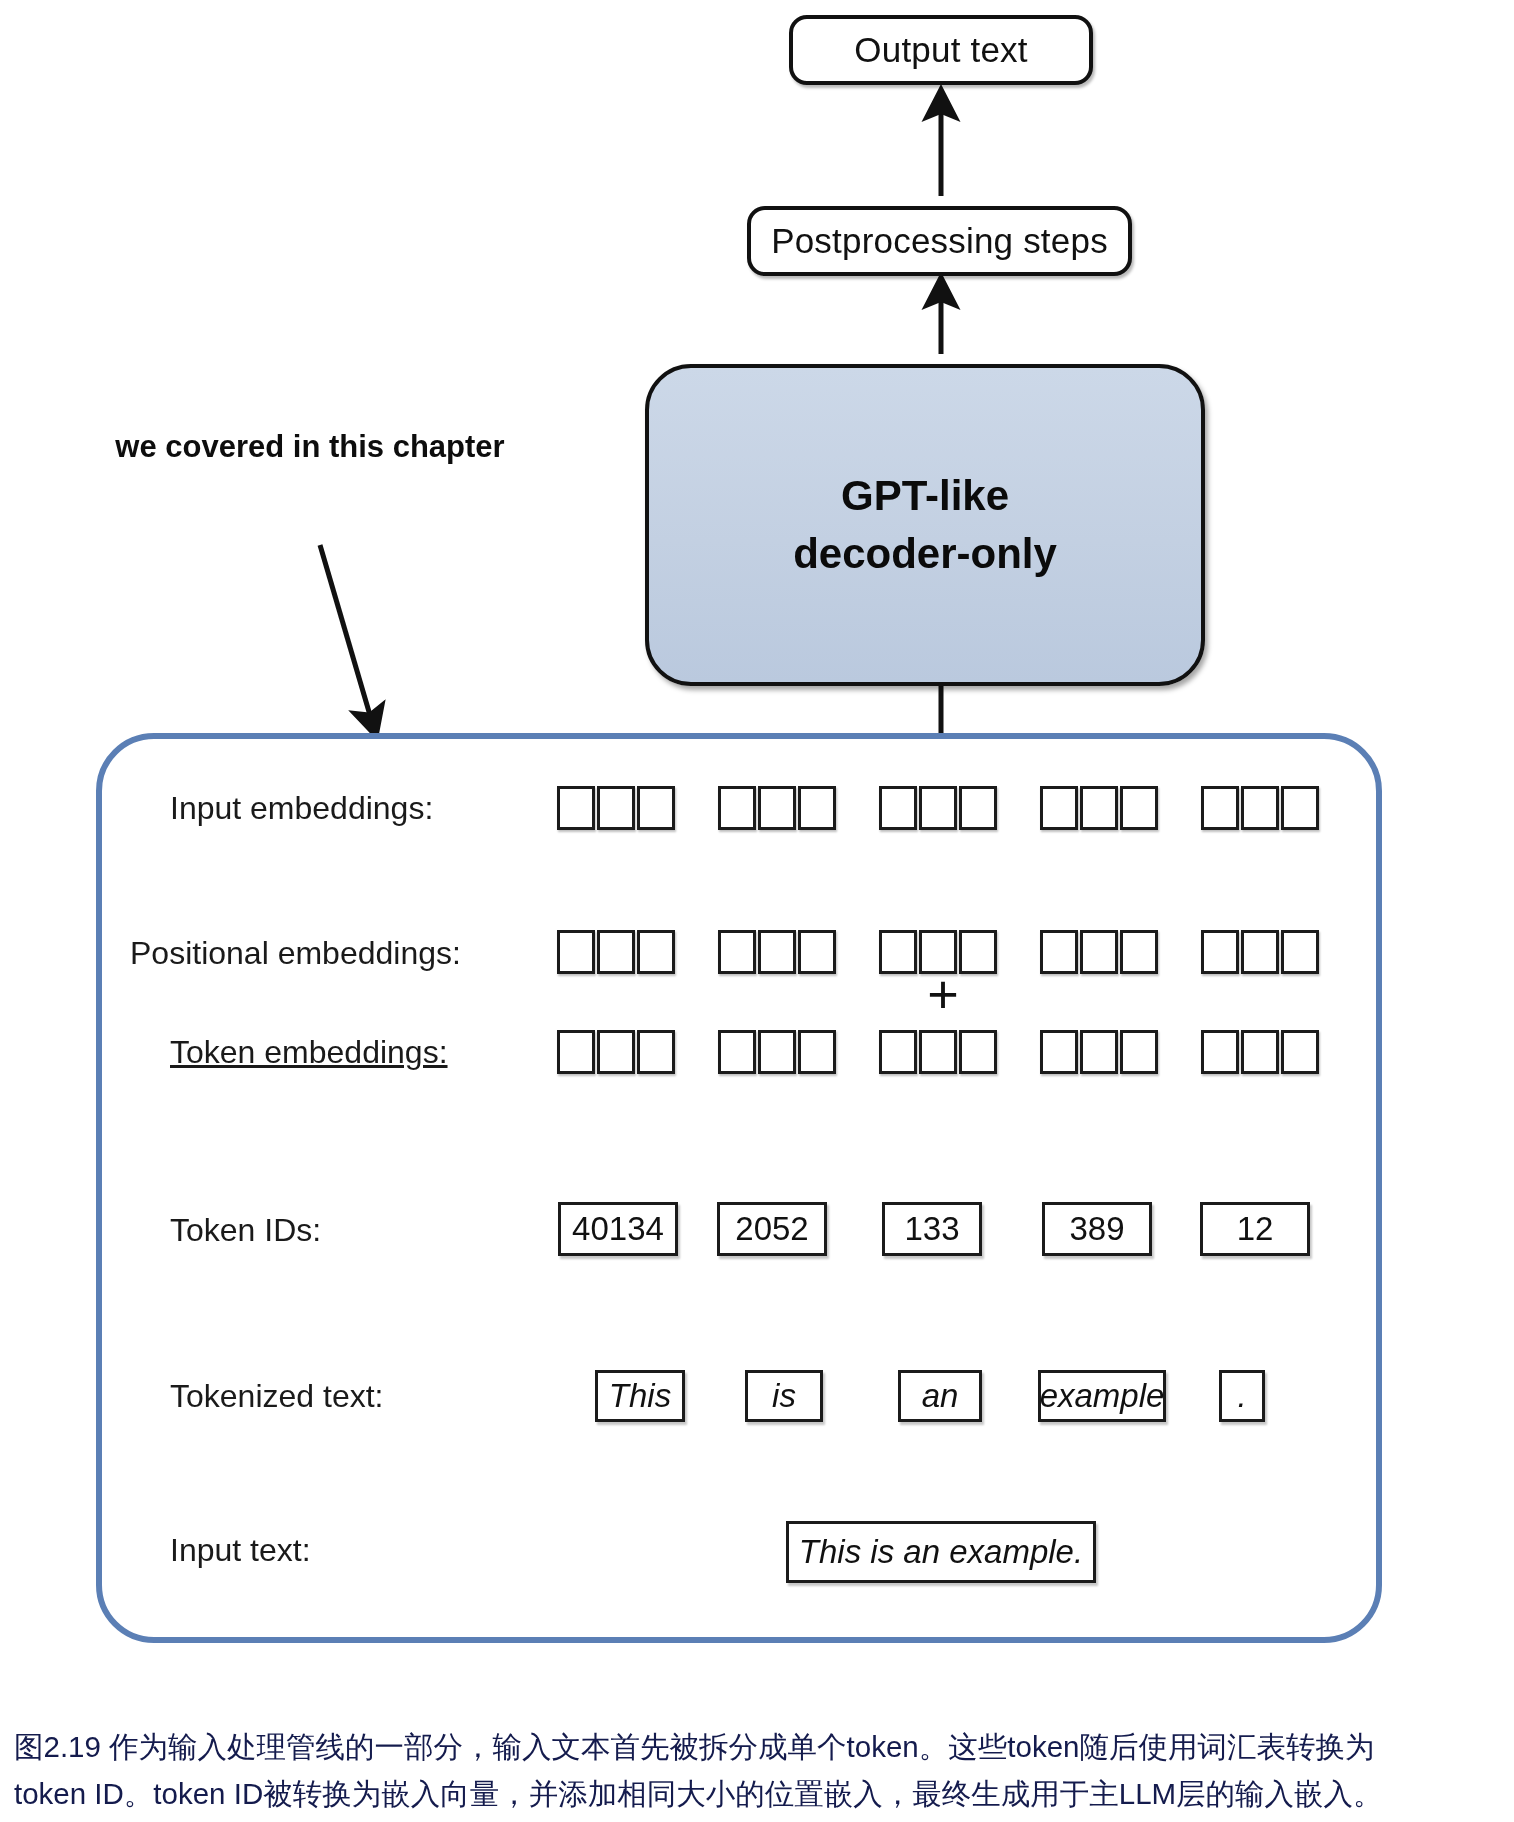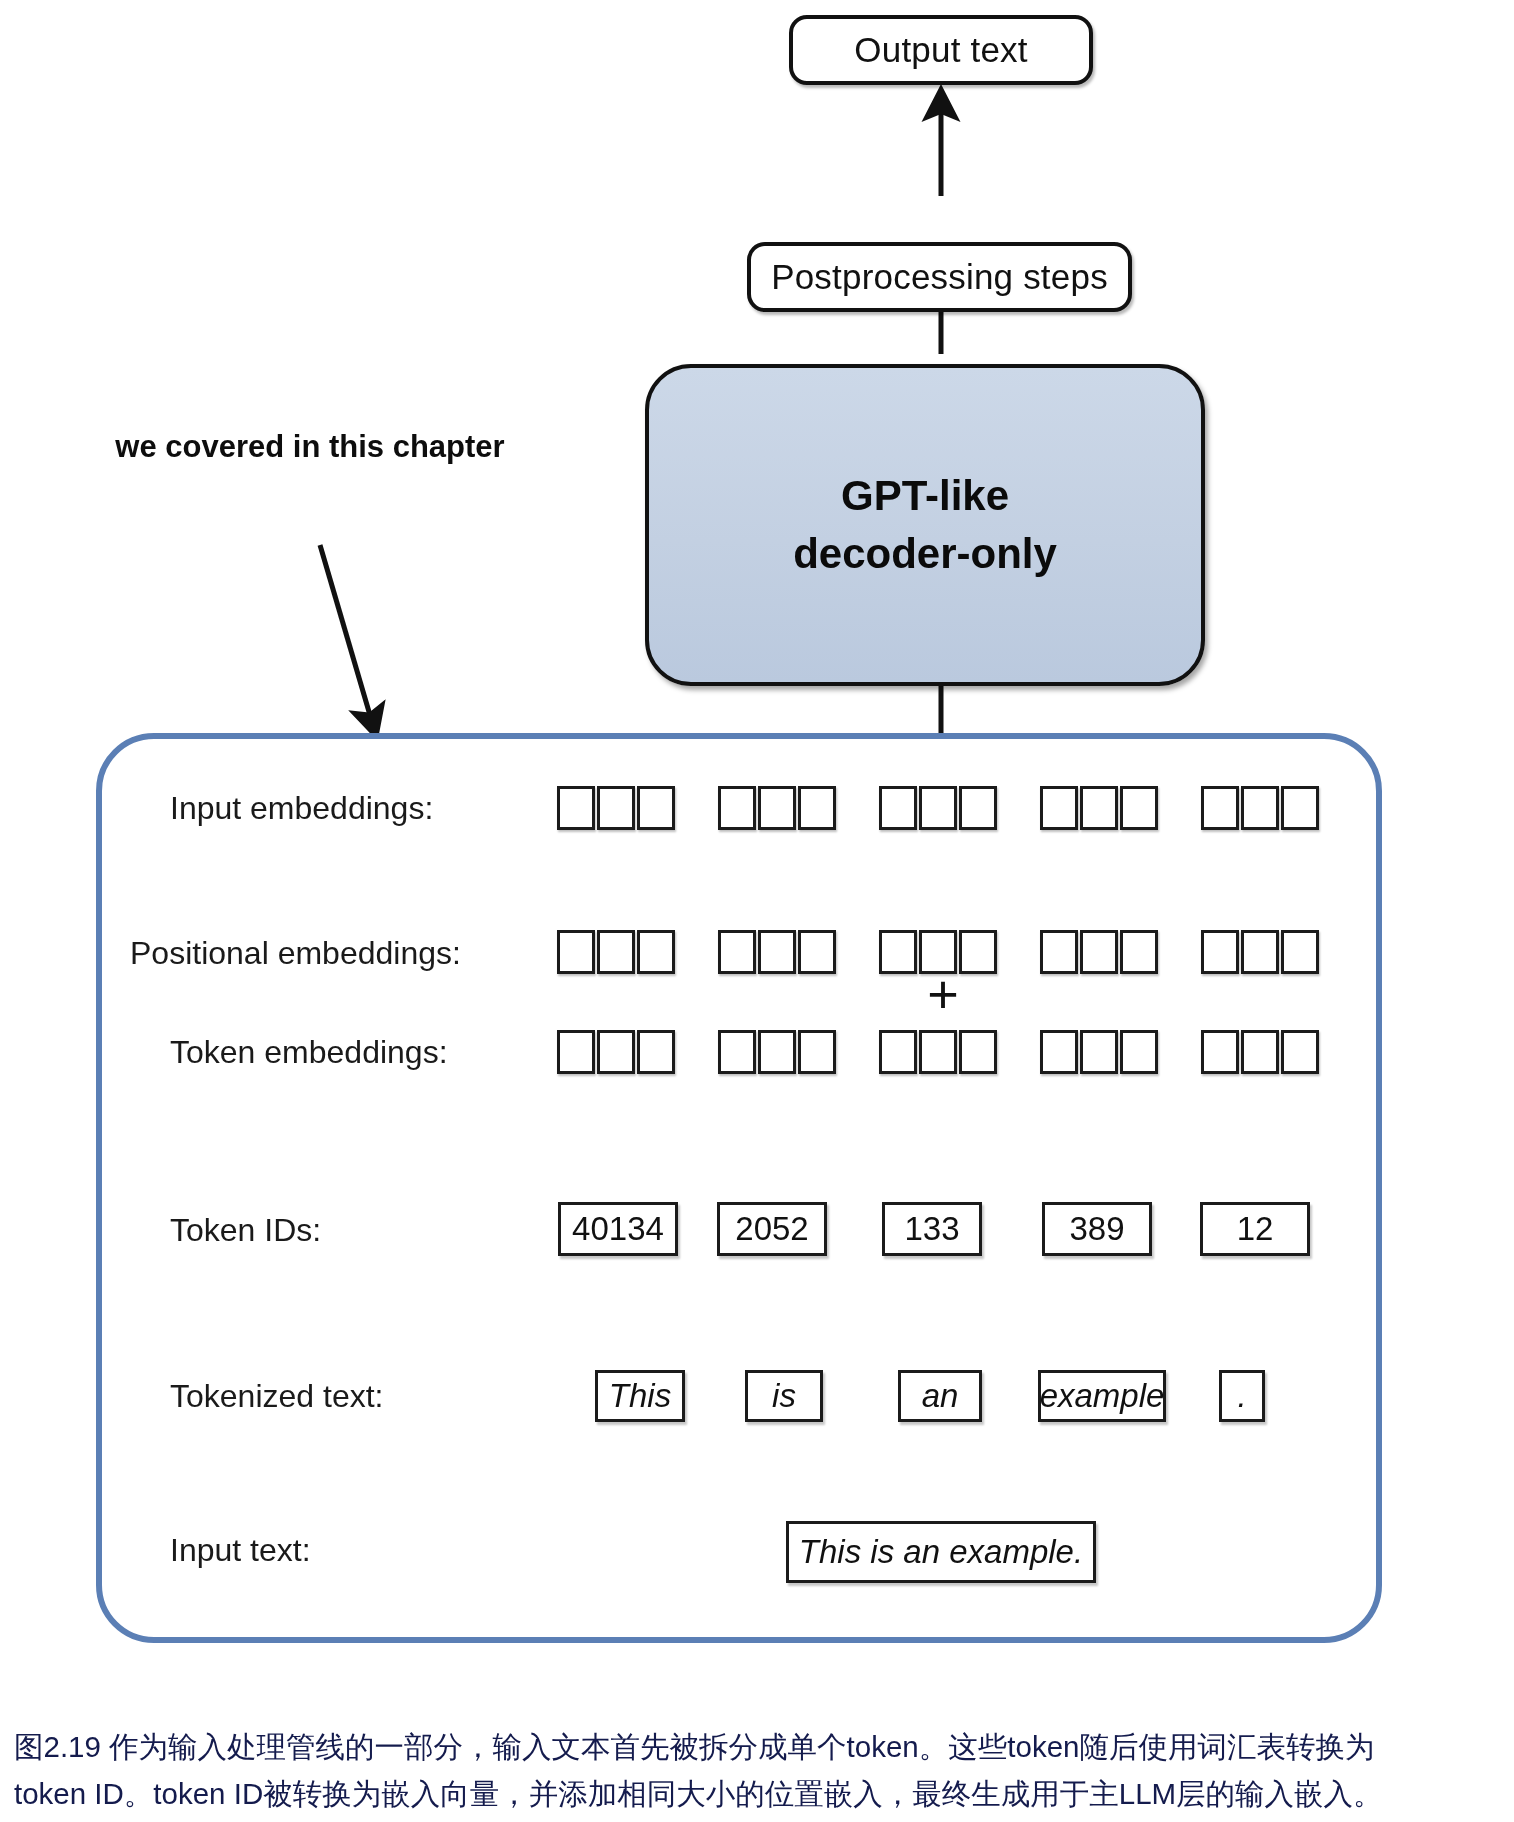--- a/index.html
+++ b/index.html
@@ -27,21 +27,21 @@
     background: #ffffff;
     display: flex;
     align-items: center;
     justify-content: center;
     font-size: 35px;
     color: #111111;
     letter-spacing: 0.2px;
     box-shadow: 2px 3px 3px rgba(0,0,0,0.28);
   }
   #output-text-box { left: 789px; top: 15px; width: 304px; height: 70px; }
-  #postprocessing-box { left: 747px; top: 206px; width: 385px; height: 70px; margin-top: 36px; }
+  #postprocessing-box { left: 747px; top: 206px; width: 385px; height: 70px; }
 
   
   #gpt-box {
     position: absolute;
     left: 645px;
     top: 364px;
     width: 560px;
     height: 322px;
     box-sizing: border-box;
     border: 4px solid #111111;
@@ -205,21 +205,21 @@
   <div id="annotation">
     <div>we covered in this chapter</div>
   </div>
 
   <div id="pipeline-box"></div>
 
   <div class="row-label" style="left:170px; top:790px; width:360px;">Input embeddings:</div>
 
   <div class="row-label" style="left:130px; top:935px; width:400px;">Positional embeddings:</div>
 
-  <div class="row-label" style="left:170px; top:1034px; width:360px;">Token embeddings:</div>
+  <div class="row-label" style="left:170px; top:1034px; width:360px;text-decoration:underline;">Token embeddings:</div>
 
   <div class="row-label" style="left:170px; top:1212px; width:360px;">Token IDs:</div>
 
   <div class="row-label" style="left:170px; top:1378px; width:360px;">Tokenized text:</div>
 
   <div class="row-label" style="left:170px; top:1532px; width:360px;">Input text:</div>
 
   <div id="plus-sign">+</div>
 
   <div id="emb-row-input">

